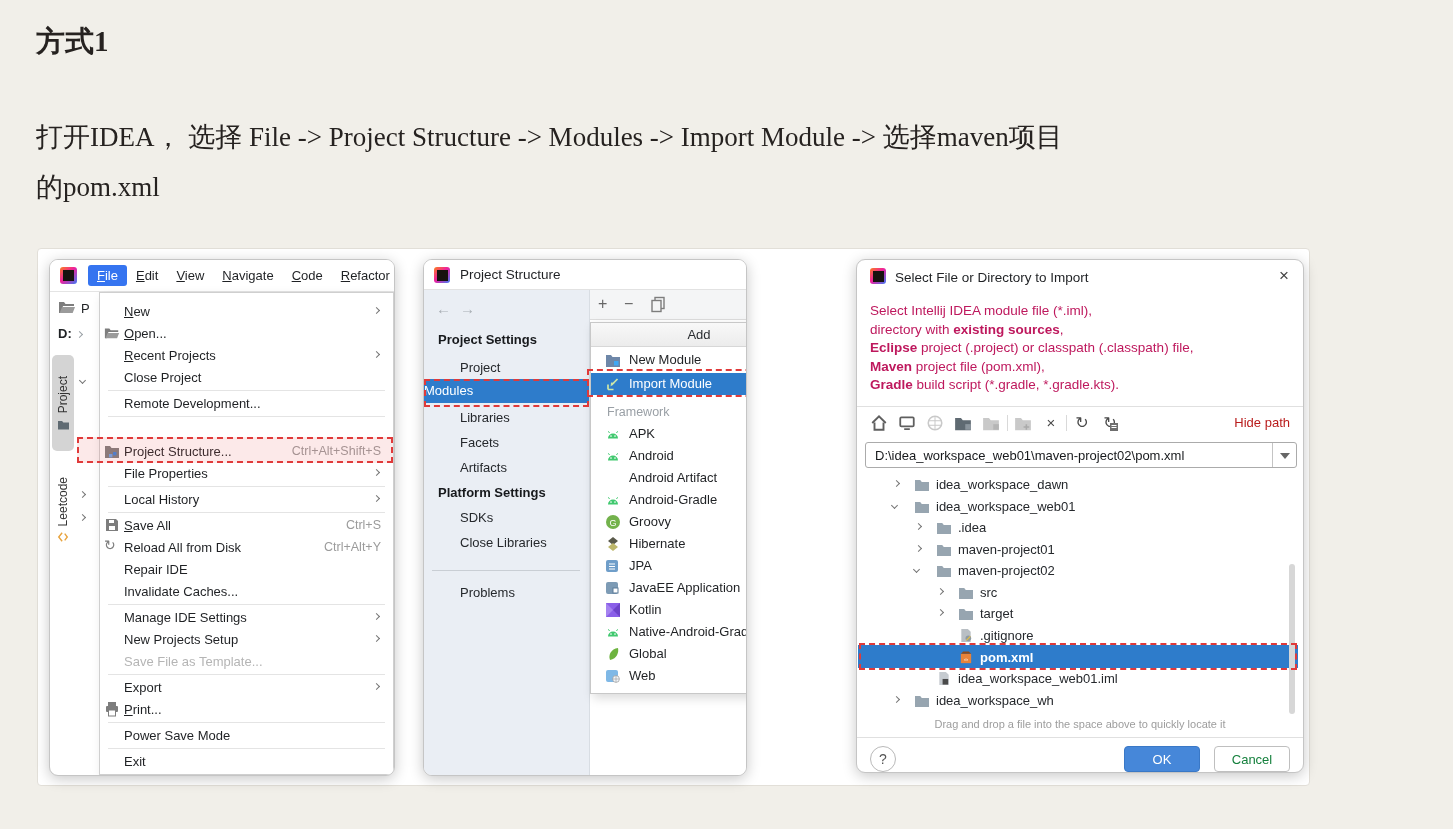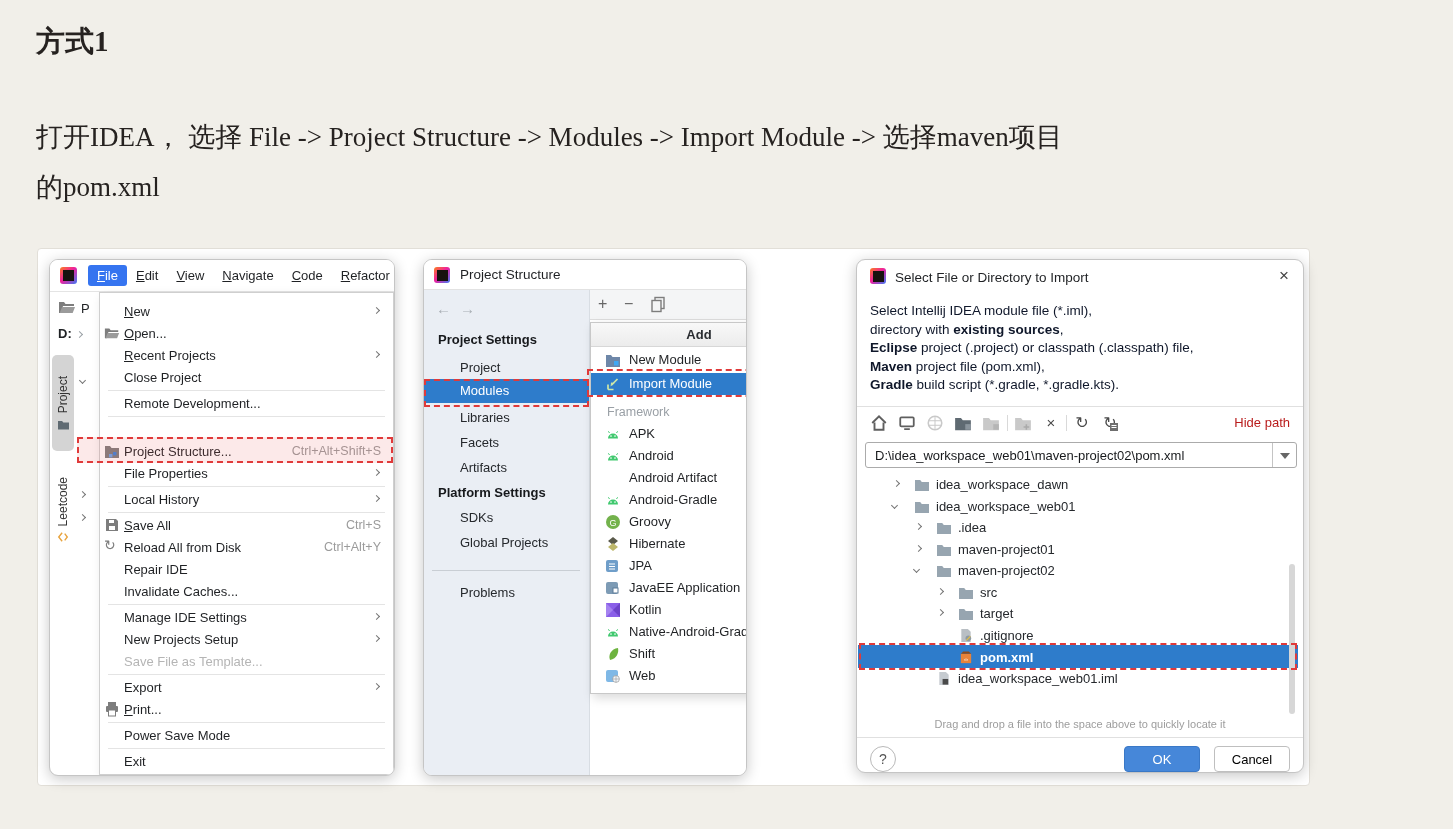--- a/index.html
+++ b/index.html
@@ -49,57 +49,57 @@
   .glyph { font-size:14px; color:#7d7d7d; line-height:1; }
 
   .dash { position:absolute; border:2px dashed #e03a3a; pointer-events:none; z-index:30; }
   .dash.fill { background:rgba(233,98,98,.14); }
 
   
   .tb2 { position:absolute; left:0; right:0; top:0; height:30px; border-bottom:1px solid #e2e2e2; background:#fff; }
   .nav2 { position:absolute; left:0; top:30px; width:166px; bottom:0; background:#eaeef4; border-right:1px solid #d8dde3; }
   .nav-hd { position:absolute; left:14px; font-size:13px; font-weight:bold; color:#17191c; }
   .nav-it { position:absolute; left:36px; font-size:13px; color:#25282c; }
-  .nav-sel { position:absolute; left:0; width:165px; height:24px; background:#2e7ccb; color:#fff; font-size:13px; line-height:24px; padding-left:36px; }
+  .nav-sel { position:absolute; left:0; width:165px; height:24px; background:#2e7ccb; color:#fff; font-size:13px; line-height:24px; }
   .c2mid { position:absolute; left:166px; top:30px; width:217px; bottom:0; background:#fff; }
   .c2bar { position:absolute; left:0; right:0; top:0; height:30px; background:#f4f5f6; border-bottom:1px solid #dddddd; }
   .c2right { position:absolute; left:383px; top:30px; right:0; bottom:0; background:#fff; border-left:1px solid #d9d9d9; font-size:12.5px; color:#33373c; }
 
   .pop2 { position:absolute; left:166px; top:62px; width:218px; height:372px; background:#fff; border:1px solid #c8c8c8; box-shadow:3px 4px 10px rgba(0,0,0,.15); z-index:10; }
-  .pop2 .hd { position:absolute; left:0; right:0; top:0; height:24px; background:linear-gradient(#f8f8f8,#ececec); border-bottom:1px solid #d7d7d7; text-align:center; font-size:13px; font-weight:bold; color:#2a2d31; line-height:24px; }
+  .pop2 .hd { position:absolute; left:0; right:0; top:0; height:24px; background:linear-gradient(#f8f8f8,#ececec); border-bottom:1px solid #d7d7d7; text-align:center; font-size:13px; font-weight:normal; color:#2a2d31; line-height:24px; }
   .pi { position:absolute; left:0; width:100%; height:22px; }
   .pi .ic { position:absolute; left:14px; top:3px; width:16px; height:16px; }
   .pi .lbl { position:absolute; left:38px; top:3px; font-size:13px; color:#1f2124; white-space:nowrap; }
   .pi.sel { background:#2e7ccb; }
   .pi.sel .lbl { color:#fff; }
   .fw-hd { position:absolute; left:16px; font-size:12.5px; color:#9aa0a6; }
 
   
-  .desc { position:absolute; left:13px; top:42px; width:424px; font-size:13.5px; line-height:18.5px; color:#0f172a; }
+  .desc { position:absolute; left:13px; top:42px; width:424px; font-size:13.5px; line-height:18.5px; color:#be185d; }
   .sepl { position:absolute; left:0; right:0; height:1px; background:#e0e0e0; }
   .t3 { position:absolute; top:152px; height:24px; left:0; right:0; }
   .t3 .it { position:absolute; top:2px; width:18px; height:18px; text-align:center; }
   .vline { position:absolute; top:3px; width:1px; height:16px; background:#d9d9d9; }
   .link { font-size:13px; color:#b91c1c; }
   .field { position:absolute; left:8px; top:182px; width:432px; height:26px; border:1px solid #ababab; border-radius:3px; background:#fff;text-align:center; }
   .field .txt { position:absolute; left:9px; top:5px; font-size:13px; color:#17191c; white-space:nowrap; }
   .field .dd { position:absolute; right:0; top:0; width:24px; height:100%; border-left:1px solid #c4c4c4; }
   .caret { position:absolute; left:7px; top:10px; width:0; height:0; border-left:5px solid transparent; border-right:5px solid transparent; border-top:6px solid #666; }
 
   .tree { position:absolute; left:1px; top:212px; width:440px; height:244px; overflow:hidden; background:#fff; }
   .trow { position:absolute; left:0; width:100%; height:21px; }
   .trow .chev { position:absolute; top:7px; }
   .trow .ticon { position:absolute; top:3px; width:16px; height:15px; }
   .trow .tlabel { position:absolute; top:3px; font-size:13px; color:#25282c; white-space:nowrap; }
   .selbar { position:absolute; left:0; top:173px; width:440px; height:23px; background:#2e7ccb; }
   .trow.sel .tlabel { color:#fff; font-weight:bold; }
   .hint { position:absolute; left:0; right:0; top:458px; text-align:center; font-size:11px; color:#9d9d9d; }
   .btn { position:absolute; top:486px; width:76px; height:26px; border-radius:4px; font-size:13px; text-align:center; line-height:26px; }
   .btn.ok { background:#4687d9; color:#fff; border:1px solid #3a78c6; }
-  .btn.cancel { background:#fff; color:#000000; border:1px solid #bfbfbf; }
+  .btn.cancel { background:#fff; color:#15803d; border:1px solid #bfbfbf; }
   .help { position:absolute; left:13px; top:486px; width:26px; height:26px; border:1px solid #b9b9b9; border-radius:50%; text-align:center; line-height:24px; font-size:14px; color:#555; }
 
   .vtab { position:absolute; left:2px; width:22px; display:flex; flex-direction:column; align-items:center; justify-content:center; gap:5px; }
   .vtxt { writing-mode:vertical-rl; transform:rotate(180deg); font-size:12px; color:#333; }
 </style>
 </head>
 <body>
 
 <h1 id="heading" class="serif">方式1</h1>
 <p id="bodytext" class="serif">
@@ -256,21 +256,21 @@
       <span class="abs" style="left:12px;top:10px;color:#a9aeb4;font-size:15px">←</span>
       <span class="abs" style="left:36px;top:10px;color:#a9aeb4;font-size:15px">→</span>
       <span class="nav-hd" style="top:42px">Project Settings</span>
       <span class="nav-it" style="top:70px">Project</span>
       <div class="nav-sel" style="top:89px">Modules</div>
       <span class="nav-it" style="top:120px">Libraries</span>
       <span class="nav-it" style="top:145px">Facets</span>
       <span class="nav-it" style="top:170px">Artifacts</span>
       <span class="nav-hd" style="top:195px">Platform Settings</span>
       <span class="nav-it" style="top:220px">SDKs</span>
-      <span class="nav-it" style="top:245px">Global Projects</span>
+      <span class="nav-it" style="top:245px">Close Libraries</span>
       <div class="abs" style="left:8px;top:280px;width:148px;height:1px;background:#c9ced4"></div>
       <span class="nav-it" style="top:295px">Problems</span>
     </div>
 
     <div class="c2mid">
       <div class="c2bar">
         <span class="abs" style="left:8px;top:5px;font-size:16px;color:#666">+</span>
         <span class="abs" style="left:34px;top:5px;font-size:16px;color:#666">−</span>
         <svg class="abs" style="left:60px;top:6px" width="16" height="17" viewBox="0 0 16 17">
             <rect x="5" y="1.5" width="9" height="11" fill="none" stroke="#7d7d7d" stroke-width="1.4"></rect>
@@ -380,21 +380,21 @@
             <circle cx="6" cy="8.6" r=".8" fill="#fff"></circle>
             <circle cx="10" cy="8.6" r=".8" fill="#fff"></circle>
             <path d="M4.5 5.5 3.4 3.8M11.5 5.5l1.1-1.7" stroke="#41c96f"></path>
           </svg>
         <span class="lbl">Native-Android-Gradle</span>
         </div>
       <div class="pi" style="top:320px">
         <svg class="ic" viewBox="0 0 16 16">
             <path d="M13 2c1 4-1 11-8 12C3 9 6 3 13 2z" fill="#6db33f"></path>
           </svg>
-        <span class="lbl">Shift</span>
+        <span class="lbl">Global</span>
         </div>
       <div class="pi" style="top:342px">
         <svg class="ic" viewBox="0 0 16 16">
             <rect x="1" y="2" width="12" height="12" rx="2" fill="#7fb8e6"></rect>
             <circle cx="11" cy="11" r="3.4" fill="#f2f6fa" stroke="#888" stroke-width=".6"></circle>
             <path d="M7.8 11h6.4M11 7.6v6.8" stroke="#999" stroke-width=".6"></path>
           </svg>
         <span class="lbl">Web</span>
         </div>
     </div>
@@ -540,20 +540,27 @@
         </div>
 
       <div class="trow" style="top:196px">
         <svg class="ticon" style="left:78px" viewBox="0 0 14 16">
             <path d="M2 1h7l3 3v11H2z" fill="#c6cbd0"></path>
             <rect x="5.5" y="8.5" width="6" height="6" fill="#4a4a4a"></rect>
           </svg>
         <span class="tlabel" style="left:100px">idea_workspace_web01.iml</span>
         </div>
 
+      <div class="trow" style="top:218px">
+        <span class="chev c" style="left:36px"></span>
+        <svg class="ticon" style="left:56px" viewBox="0 0 16 14">
+            <path d="M1 2.5h5.2l1.6 2H15v9H1z" fill="#97a5b0"></path>
+          </svg>
+        <span class="tlabel" style="left:78px">idea_workspace_wh</span>
+        </div>
 
       <div class="trow" style="top:239px">
 
         <svg class="ticon" style="left:56px" viewBox="0 0 16 14">
             <path d="M1 2.5h5.2l1.6 2H15v9H1z" fill="#97a5b0"></path>
           </svg>
         </div>
 
       <div class="abs" style="right:3px;top:92px;width:6px;height:150px;background:#d7d7d7;border-radius:3px"></div>
     </div>

